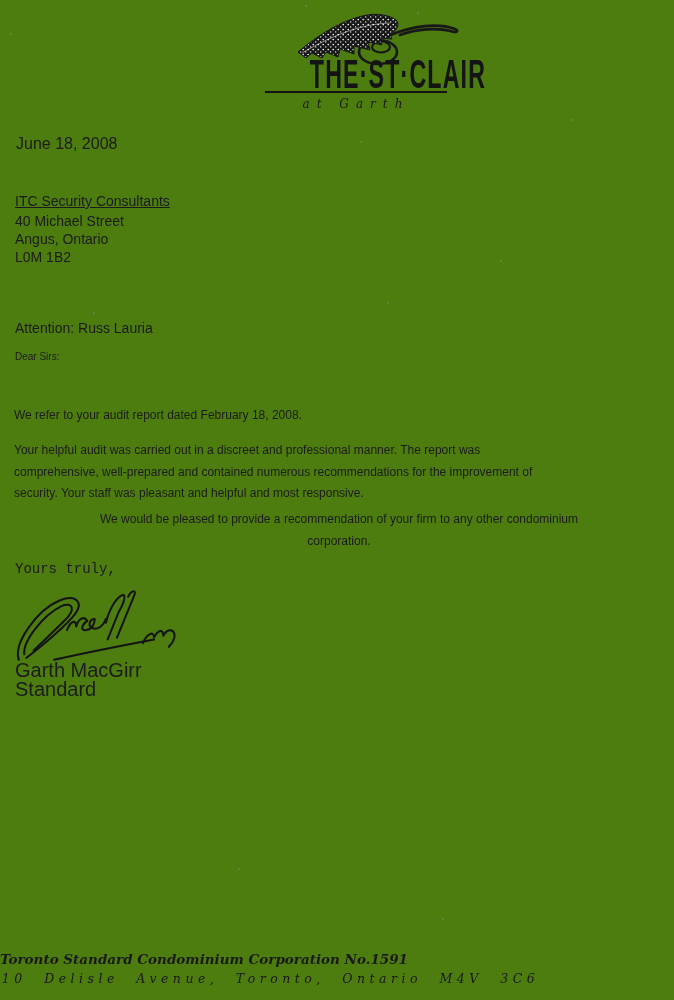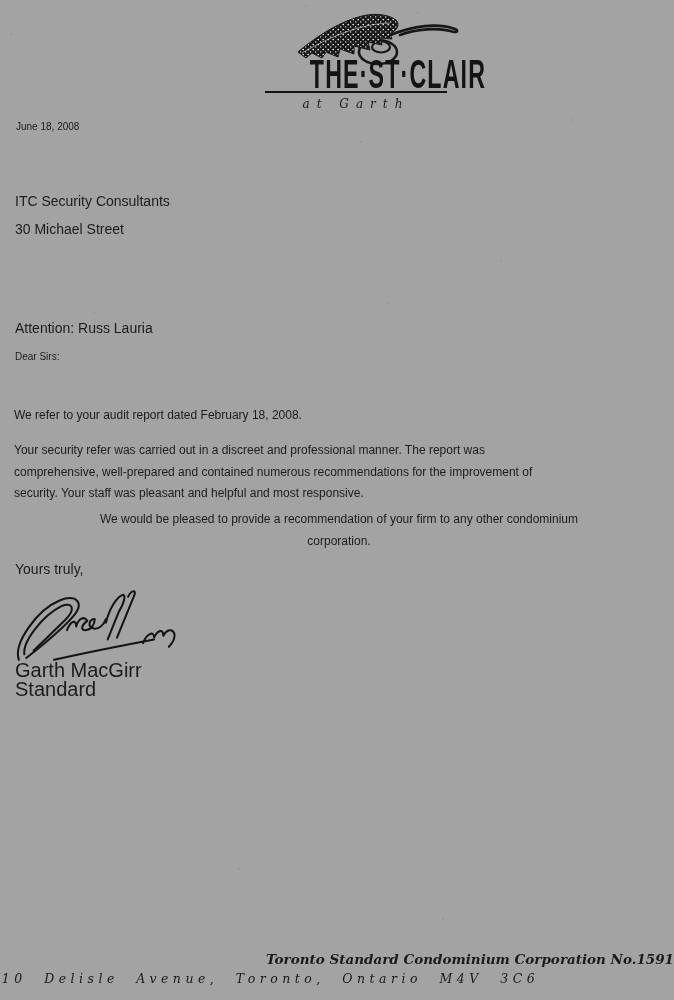--- a/index.html
+++ b/index.html
@@ -1,20 +1,20 @@
 <!DOCTYPE html>
 <html><head>
 <meta charset="utf-8">
 <style>
   html,body{margin:0;padding:0;background:#e8e8e8;}
   .page{
     position:relative;
     width:674px;height:1000px;
     margin:0 auto;
-    background:#a3a3a3;
+    background:#4d7c0f;
     font-family:"Liberation Sans",sans-serif;
     color:#1c1c1c;
     overflow:hidden;
   }
   
   .letterhead{position:absolute;left:0;top:0;width:674px;}
   .leaf-logo{position:absolute;left:292px;top:8px;}
   .wordmark-wrap{
     position:absolute;left:246px;top:56px;width:220px;
     text-align:center;
@@ -38,35 +38,35 @@
   }
   .tagline{
     margin-top:4px;
     font-family:"DejaVu Serif","Liberation Serif",serif;
     font-style:italic;
     font-size:12px;
     letter-spacing:7px;
     color:#1c1c1c;
     white-space:nowrap;
   }
-  .date{position:absolute;left:16px;top:121px;font-size:10px;}
+  .date{position:absolute;left:16px;top:135px;font-size:16px;}
   .recipient{position:absolute;left:15px;top:192px;font-size:14px;line-height:18px;}
-  .recipient .r0{margin-bottom:10px;}
+  .recipient .r0{margin-bottom:2px;text-decoration:underline;}
   .attention{position:absolute;left:15px;top:299px;font-size:14px;margin-top:21px;}
   .salutation{position:absolute;left:15px;top:351px;font-size:10px;}
   .para{position:absolute;left:14px;width:650px;font-size:12px;line-height:21.5px;}
   .p1{top:405px;}
   .p2{top:440px;}
   .p3{top:509px;text-align:center;}
-  .closing{position:absolute;left:15px;top:561px;font-size:14px;}
+  .closing{position:absolute;left:15px;top:561px;font-size:14px;font-family:Liberation Mono, monospace;}
   .signature-svg{position:absolute;left:8px;top:582px;}
   .sig-block{position:absolute;left:15px;top:661px;font-size:20px;line-height:19px;}
   
   .footer-line1{
-    position:absolute;left:0;top:951px;width:674px;text-align:right;
+    position:absolute;left:0;top:951px;width:674px;text-align:left;
     font-family:"DejaVu Serif","Liberation Serif",serif;
     font-style:italic;font-weight:700;font-size:13.5px;color:#1a1a1a;
   }
   .footer-line2{
     position:absolute;left:0;top:971px;width:541px;text-align:center;
     font-family:"DejaVu Serif","Liberation Serif",serif;
     font-style:italic;font-size:12.5px;color:#1a1a1a;
     letter-spacing:4.5px;word-spacing:9px;white-space:nowrap;
   }
   
@@ -104,33 +104,35 @@
       <div class="wordmark">THE·ST·CLAIR</div>
       <div class="wordmark-rule"></div>
       <div class="tagline">at Garth</div>
     </div>
   </div>
 
   <div class="date">June 18, 2008</div>
 
   <div class="recipient">
     <div class="r0">ITC Security Consultants</div>
-    <div>30 Michael Street</div>
+    <div>40 Michael Street</div>
+    <div>Angus, Ontario</div>
+    <div>L0M 1B2</div>
   </div>
 
   <div class="attention">Attention: Russ Lauria</div>
 
   <div class="salutation">Dear Sirs:</div>
 
   <div class="para p1">
     <div>We refer to your audit report dated February 18, 2008.</div>
   </div>
 
   <div class="para p2">
-    <div>Your security refer was carried out in a discreet and professional manner.  The report was</div>
+    <div>Your helpful audit was carried out in a discreet and professional manner.  The report was</div>
     <div>comprehensive, well-prepared and contained numerous recommendations for the improvement of</div>
     <div>security.  Your staff was pleasant and helpful and most responsive.</div>
   </div>
 
   <div class="para p3">
     <div>We would be pleased to provide a recommendation of your firm to any other condominium</div>
     <div>corporation.</div>
   </div>
 
   <div class="closing">Yours truly,</div>

